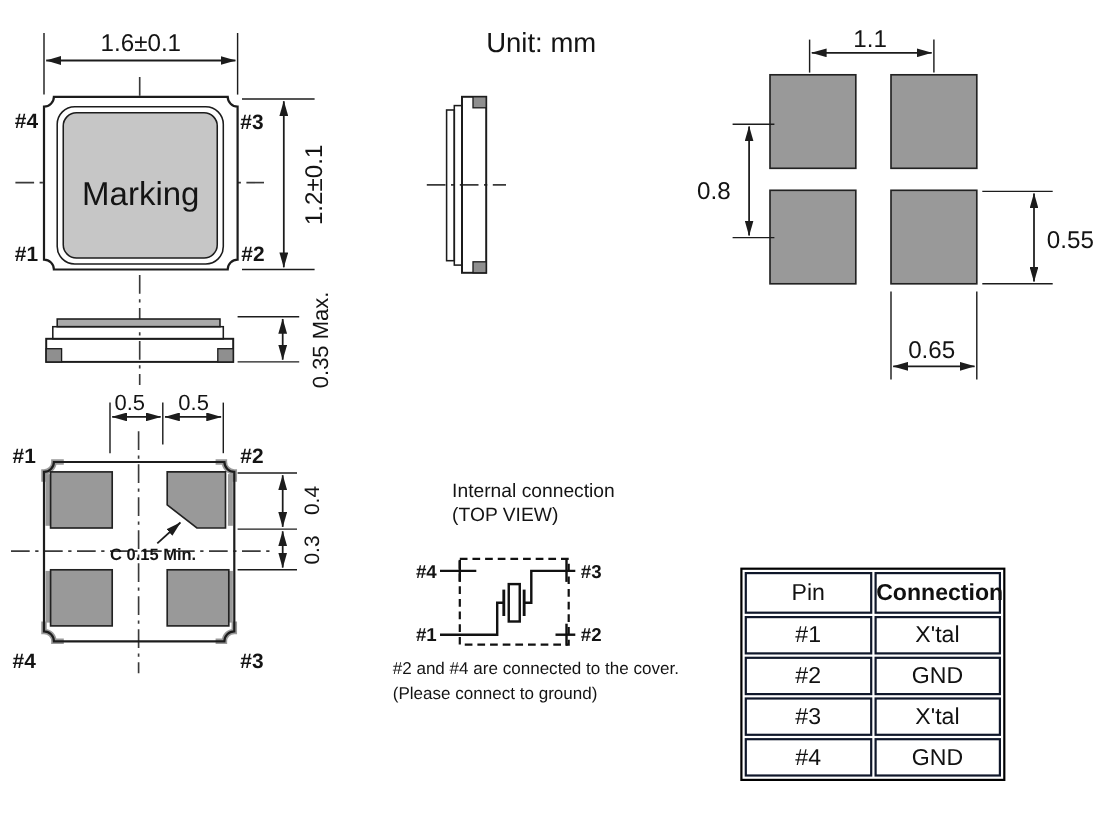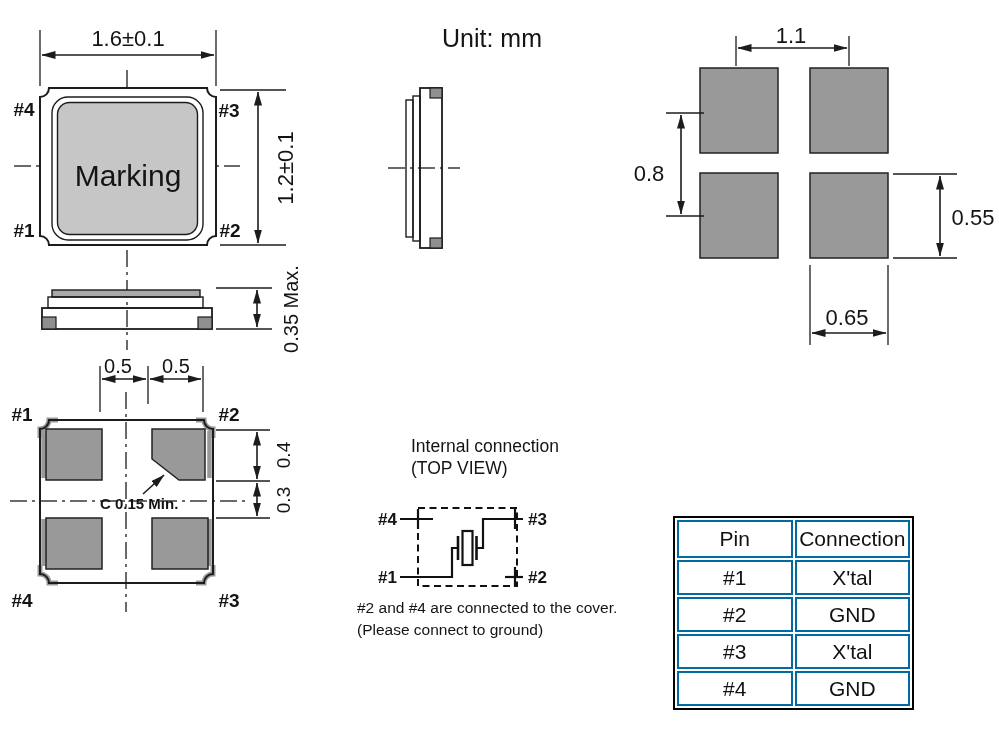--- a/index.html
+++ b/index.html
@@ -15,21 +15,21 @@
   .cl{stroke:#3a3a3a;stroke-width:1.5;fill:none;stroke-dasharray:17 5 3 5;}
   .ext{stroke:#1c1c1c;stroke-width:1.3;fill:none;}
   .dim{stroke:#1c1c1c;stroke-width:1.6;fill:none;}
   .circ{stroke:#111111;stroke-width:2.2;fill:none;}
   .dimtxt{font-size:22px;}
   .pinlbl{font-size:19px;font-weight:700;}
   
   #pin-table{position:absolute;left:673px;top:516px;width:241px;
              border:2px solid #000;border-collapse:separate;border-spacing:2px;
              font-size:21px;color:#111;table-layout:fixed;}
-  #pin-table td{border:2px solid #0369a1;text-align:center;vertical-align:middle;
+  #pin-table td{border:2px solid #0f172a;text-align:center;vertical-align:middle;
                 height:31px;padding:0;background:#fff;}
 </style>
 </head>
 <body>
 
 <div id="canvas">
 
 <svg id="drawing" width="999" height="750" viewBox="0 0 999 750">
   <defs>
     <marker id="arr" viewBox="0 0 14 8" refX="13.5" refY="4" markerWidth="14" markerHeight="8" markerUnits="userSpaceOnUse" orient="auto-start-reverse">
@@ -184,21 +184,21 @@
 
     <text x="357" y="613" font-size="15.5">#2 and #4 are connected to the cover.</text>
     <text x="357" y="635" font-size="15.5">(Please connect to ground)</text>
   </g>
 </svg>
 
 <table id="pin-table">
   <tbody>
     <tr>
       <td style="height:34px;">Pin</td>
-      <td style="height:34px;">Connection</td>
+      <td style="height:34px;font-weight:bold;">Connection</td>
     </tr>
     <tr>
       <td>#1</td>
       <td>X'tal</td>
     </tr>
     <tr>
       <td>#2</td>
       <td>GND</td>
     </tr>
     <tr>

